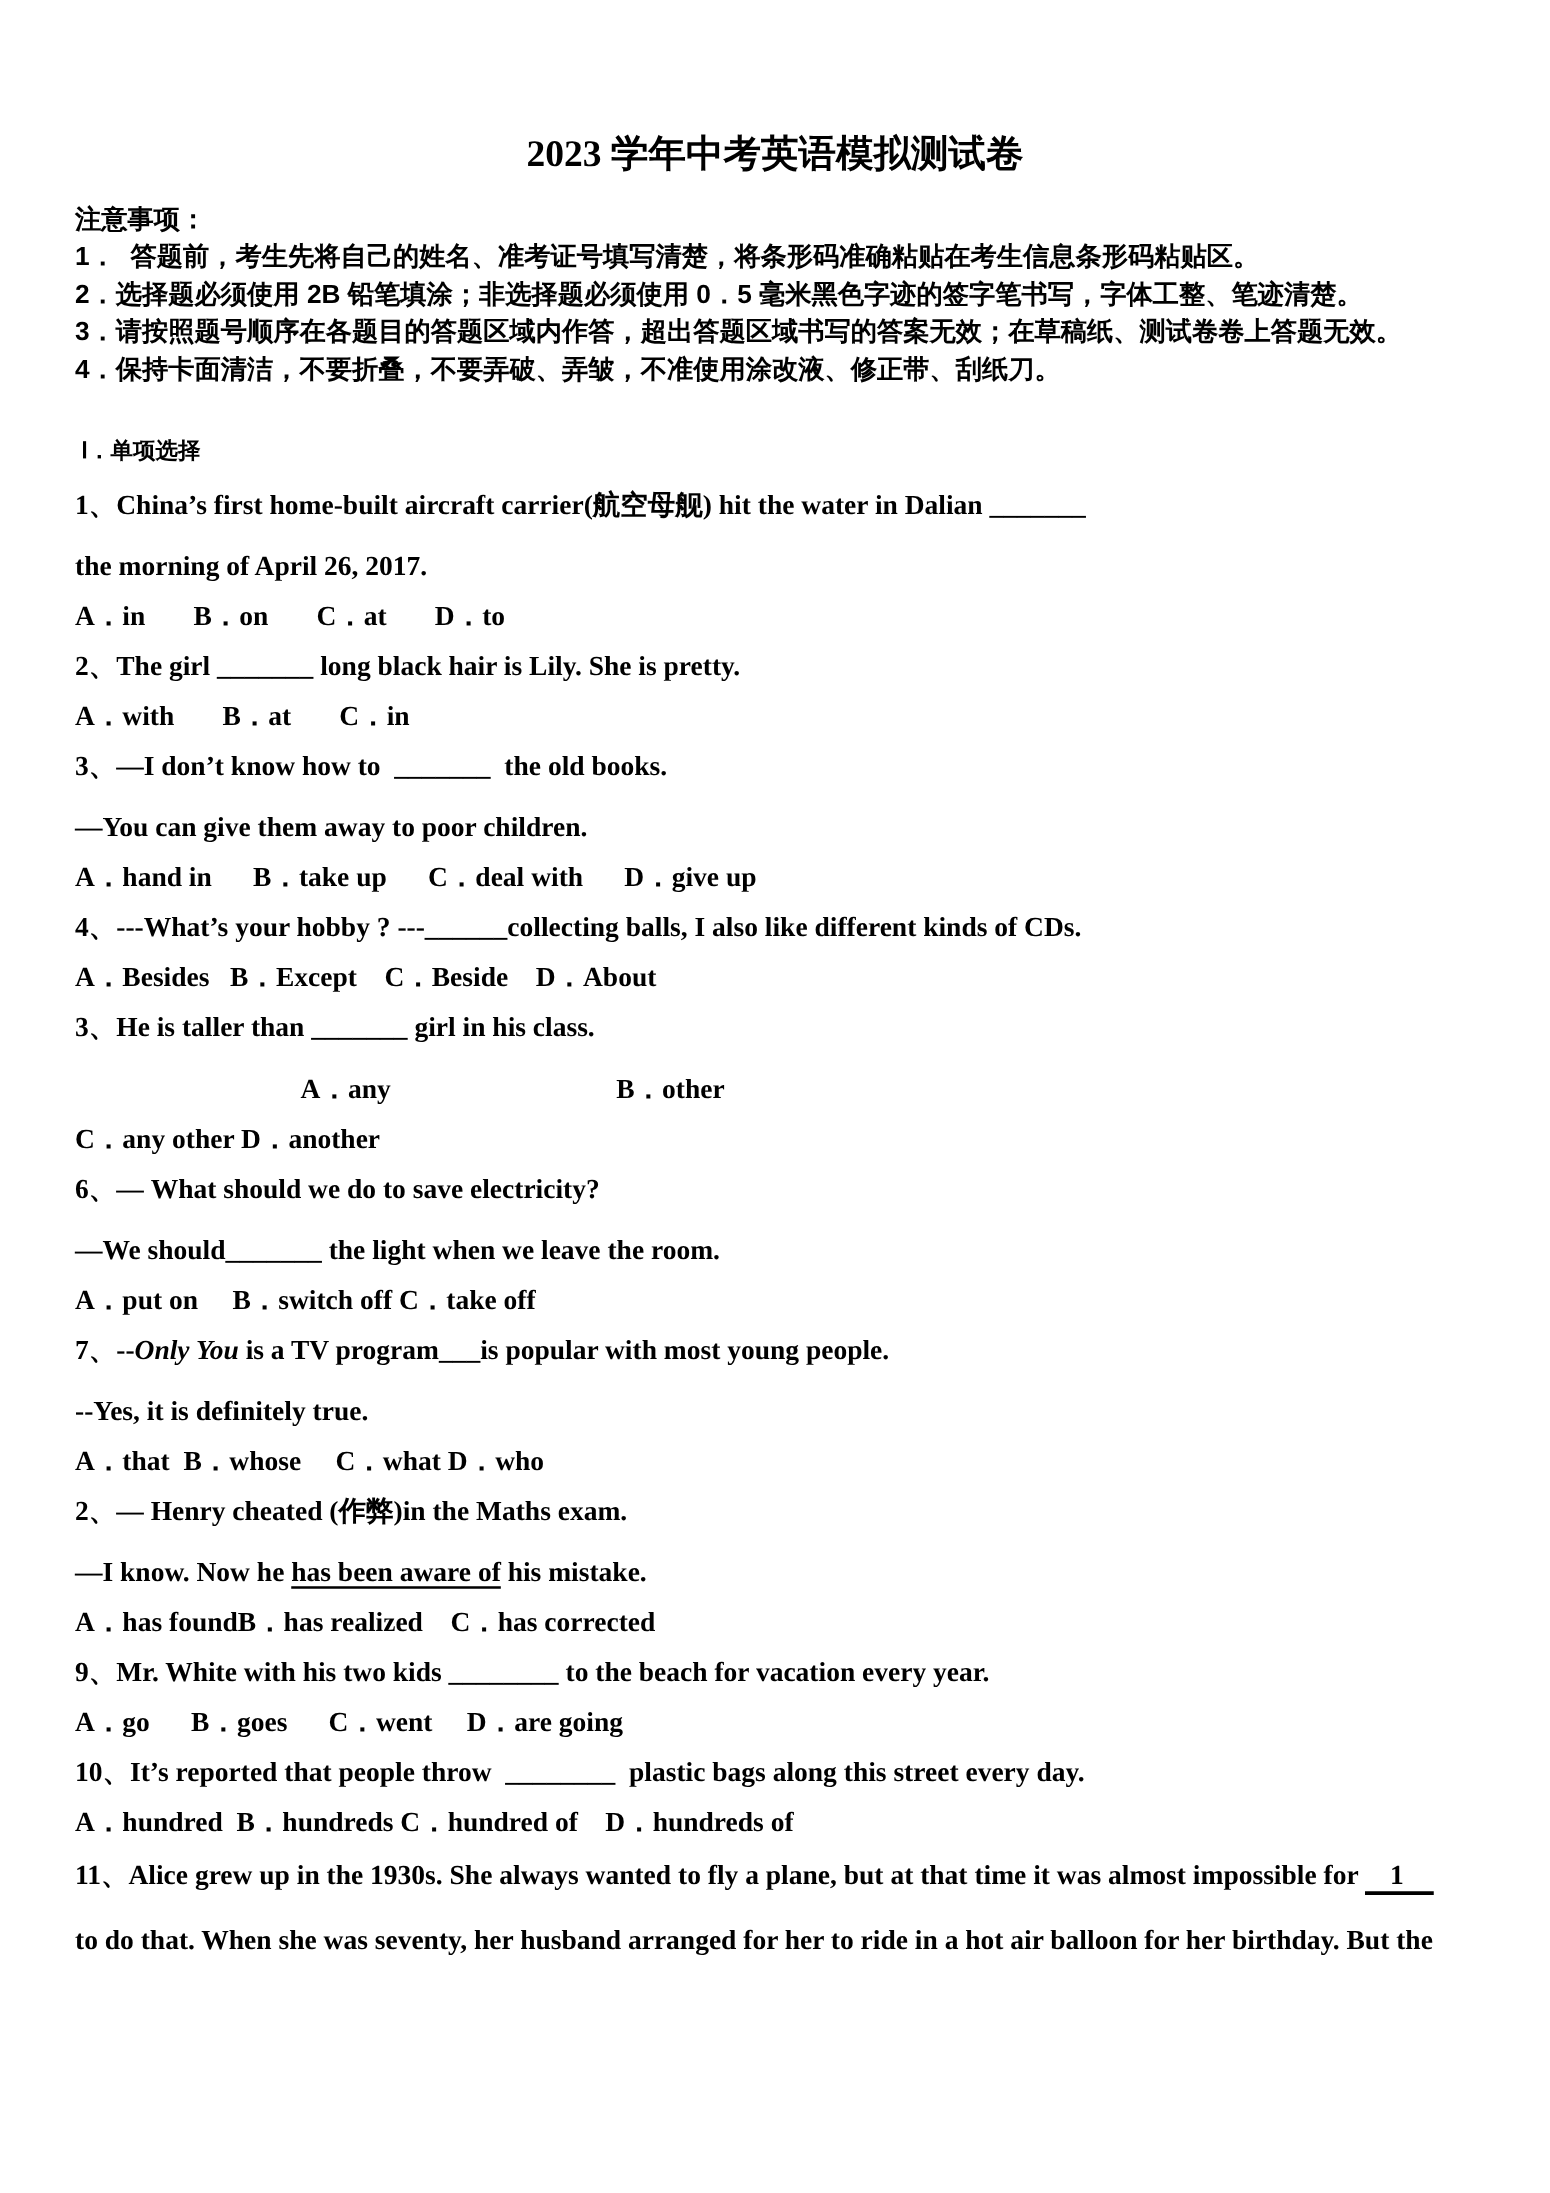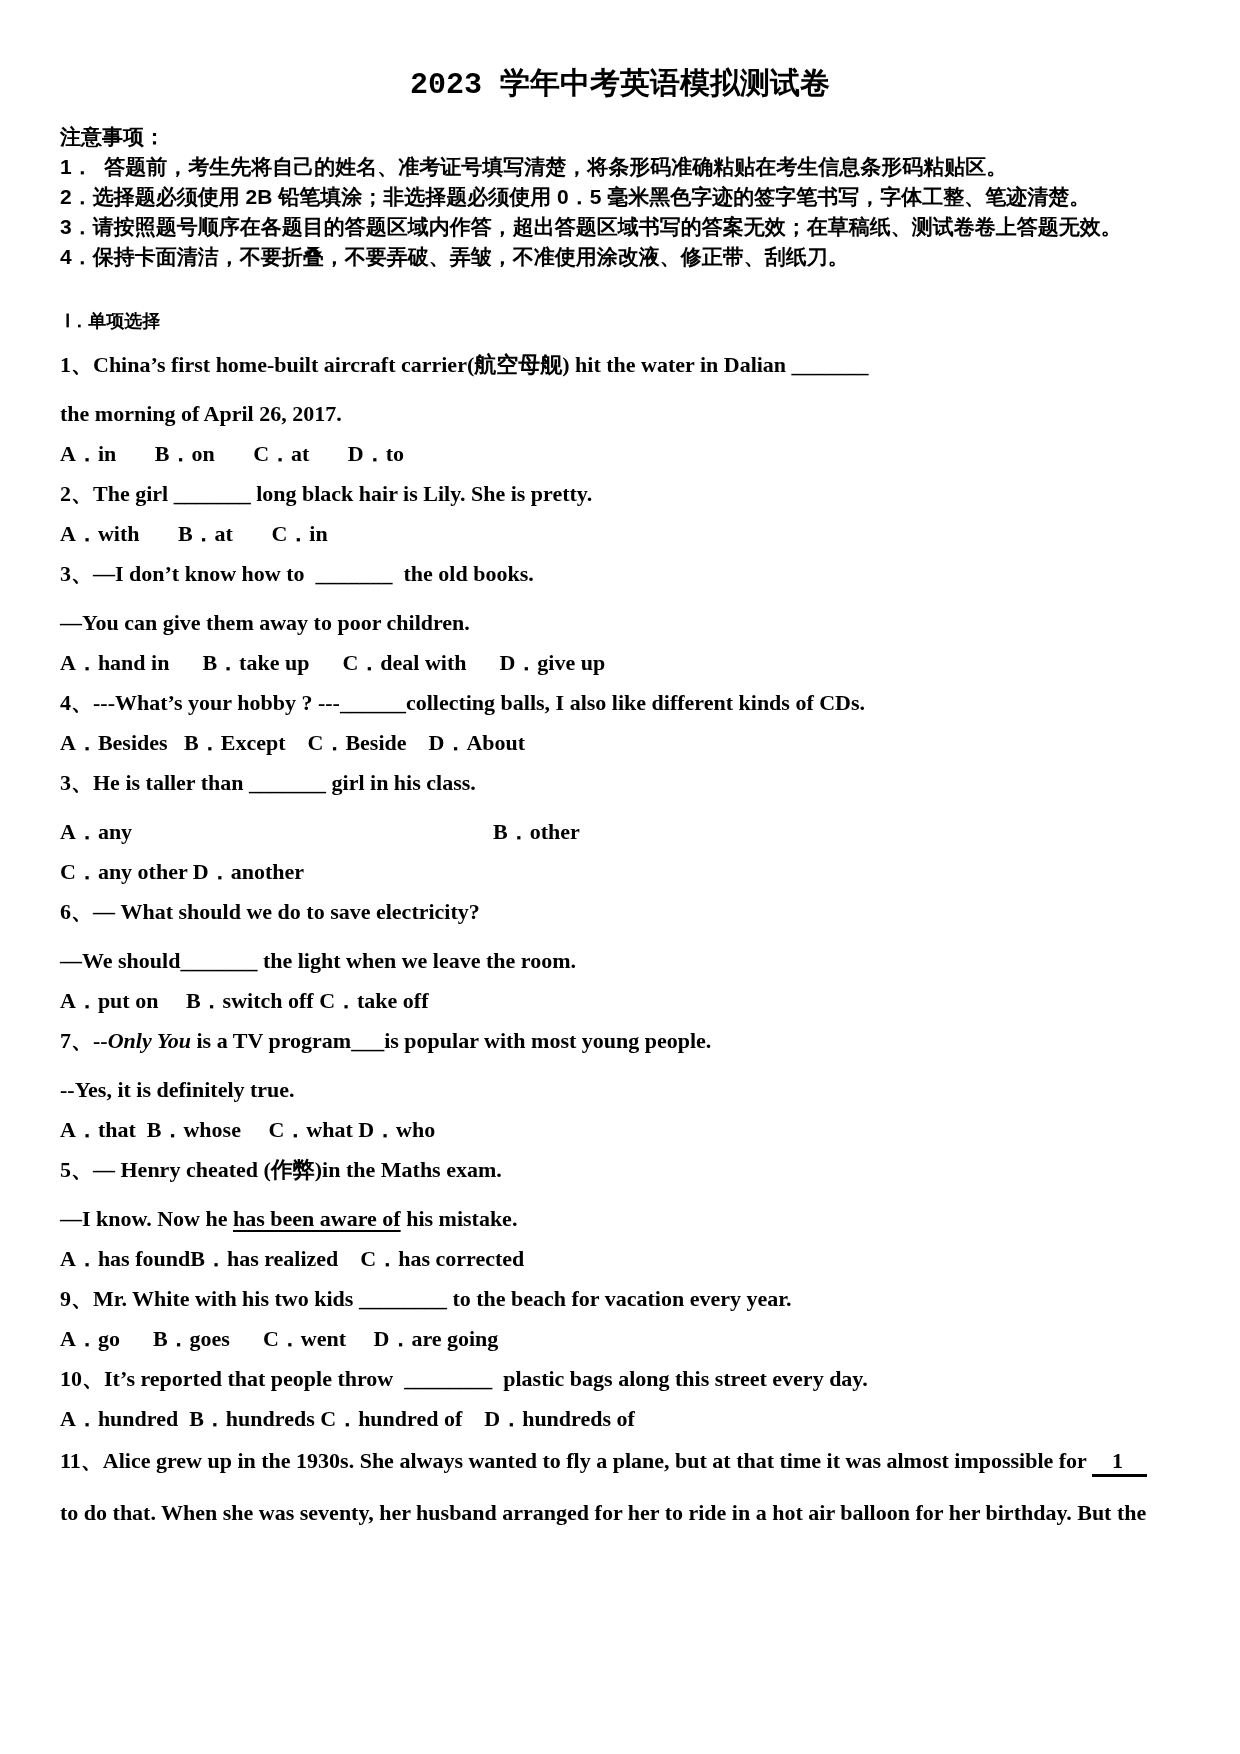--- a/index.html
+++ b/index.html
@@ -8,26 +8,26 @@
     width: 1240px;
     height: 1754px;
     margin: 0 auto;
     background: #ffffff;
     box-sizing: border-box;
     padding: 0 150px 0 60px;
     overflow: hidden;
     color: #000;
   }
   .title {
-    font-family: Liberation Mono, monospace;
+    font-family: Liberation Serif, serif;
     font-weight: 700;
     font-size: 30px;
     line-height: 36px;
     text-align: center;
-    margin: 67px -150px 0 -60px;
+    margin: 106px -150px 0 -60px;
     white-space: pre;
   }
   .note {
     font-family: "Liberation Sans", sans-serif;
     font-weight: 700;
     font-size: 21px;
     line-height: 30px;
     white-space: pre;
     margin: 0;
   }
@@ -44,21 +44,21 @@
   .ln {
     font-family: "Liberation Serif", serif;
     font-weight: 700;
     font-size: 22px;
     line-height: 26px;
     white-space: pre;
     margin-top: 14px;
   }
   .ln.wrap { margin-top: 23px; }
   .ln.after-sec { margin-top: 16px; }
-  .colA { display: inline-block; width: 433px; }
+  .colA { display: inline-block; width: 433px; text-align: center; }
   .ital { font-style: italic; }
   .u {
     text-decoration: underline;
     text-decoration-thickness: 2px;
     text-underline-offset: 4px;
     text-align: center;
   }
   .blank1 {
     display: inline-block;
     border-bottom: 3px solid #000;
@@ -101,21 +101,21 @@
   <div class="ln">C．any other D．another</div>
 
   <div class="ln">6、— What should we do to save electricity?</div>
   <div class="ln wrap">—We should_______ the light when we leave the room.</div>
   <div class="ln">A．put on     B．switch off C．take off</div>
 
   <div class="ln"><span>7、--</span><span class="ital">Only You</span><span> is a TV program___is popular with most young people.</span></div>
   <div class="ln wrap">--Yes, it is definitely true.</div>
   <div class="ln">A．that  B．whose     C．what D．who</div>
 
-  <div class="ln">5、— Henry cheated (作弊)in the Maths exam.</div>
+  <div class="ln">2、— Henry cheated (作弊)in the Maths exam.</div>
   <div class="ln wrap"><span>—I know. Now he </span><span class="u">has been aware of</span><span> his mistake.</span></div>
   <div class="ln">A．has foundB．has realized    C．has corrected</div>
 
   <div class="ln">9、Mr. White with his two kids ________ to the beach for vacation every year.</div>
   <div class="ln">A．go      B．goes      C．went     D．are going</div>
 
   <div class="ln">10、It’s reported that people throw  ________  plastic bags along this street every day.</div>
   <div class="ln">A．hundred  B．hundreds C．hundred of    D．hundreds of</div>
 
 

